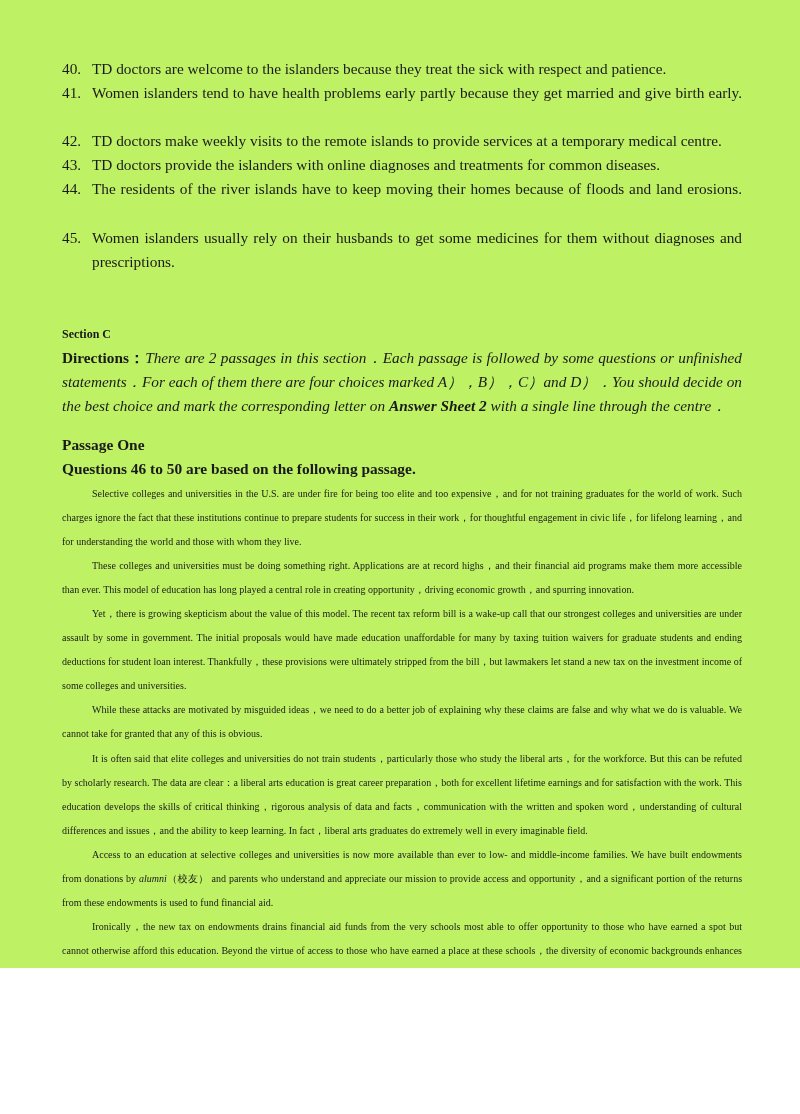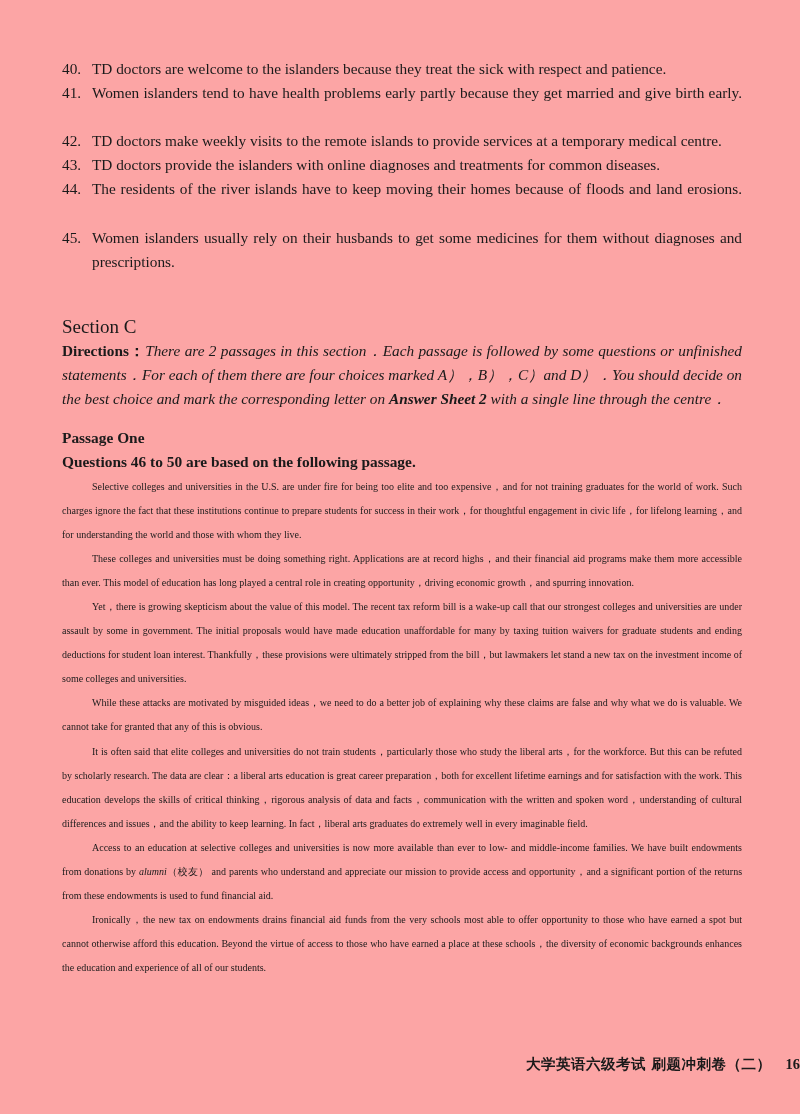--- a/index.html
+++ b/index.html
@@ -3,22 +3,22 @@
 <meta charset="utf-8">
 <style>
   html, body {
     margin: 0;
     padding: 0;
     background: #ffffff;
   }
   .page {
     position: relative;
     width: 800px;
-    height: 1114px;
-    background: #fca5a5;
+    height: 968px;
+    background: #bef264;
     box-sizing: border-box;
     font-family: "Liberation Serif", "DejaVu Serif", serif;
     color: #1a1a1a;
     overflow: hidden;
   }
   .content {
     position: absolute;
     left: 62px;
     top: 57px;
     width: 680px;
@@ -52,24 +52,24 @@
   }
   .stmt-text::after {
     content: "";
     display: inline-block;
     width: 100%;
   }
   .stmt-text.nojust::after { display: none; }
 
   
   .section-head {
-    font-size: 19px;
+    font-size: 12px;
     line-height: 24.1px;
-    font-weight: normal;
-    margin-top: 17px;
+    font-weight: bold;
+    margin-top: 24px;
   }
   .directions {
     font-size: 15.3px;
     line-height: 24.1px;
     font-style: italic;
     text-align: justify;
     text-justify: inter-word;
   }
   .directions .lead {
     font-style: normal;

